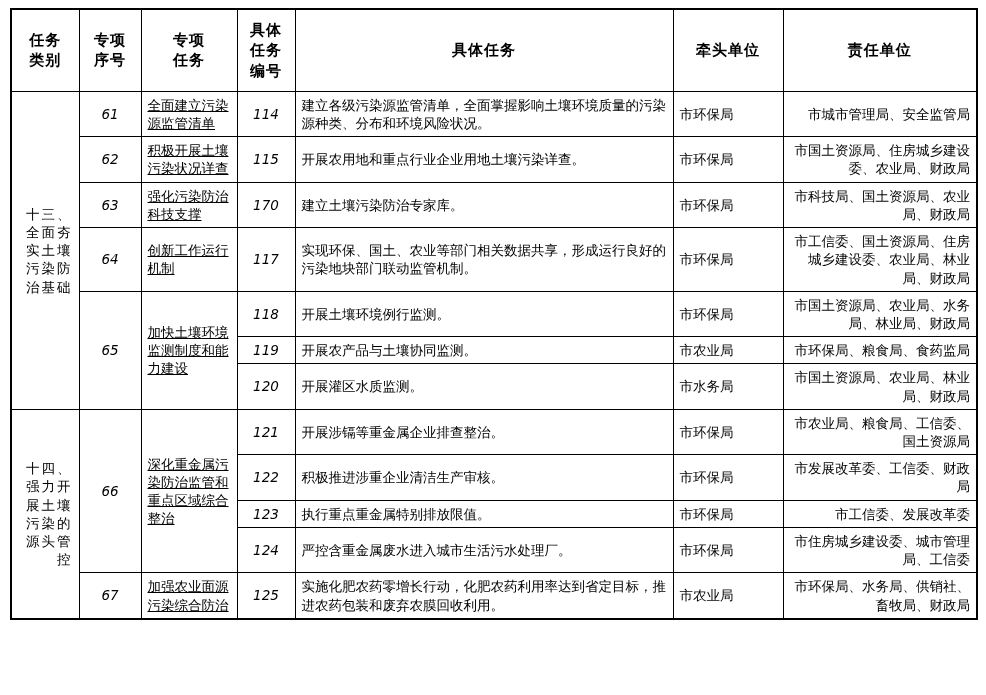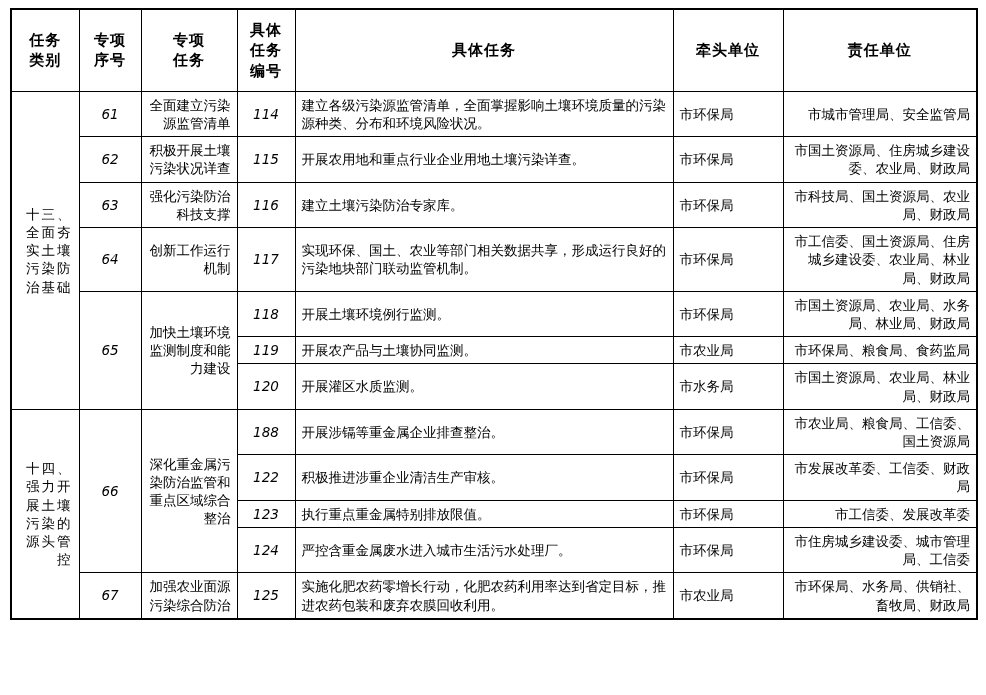--- a/index.html
+++ b/index.html
@@ -54,21 +54,21 @@
     text-align: right;
     font-weight: bold;
     font-size: 15px;
     letter-spacing: 2px;
     line-height: 1.7;
   }
   td.center { text-align: center; font-style: italic; }
   td.left   { text-align: left; }
   td.lead   { text-align: left; }
   td.resp   { text-align: right; }
-  td.task   { text-align: right; }
+  td.task   { text-align: left; text-decoration: underline; }
 </style>
 </head>
 <body>
 
 <div class="sheet">
   <table class="grid">
     <colgroup>
       <col class="c-cat">
         <col class="c-seq">
         <col class="c-task">
@@ -101,21 +101,21 @@
         <td class="center">62</td>
         <td class="task">积极开展土壤污染状况详查</td>
         <td class="center">115</td>
         <td class="left">开展农用地和重点行业企业用地土壤污染详查。</td>
         <td class="lead">市环保局</td>
         <td class="resp">市国土资源局、住房城乡建设委、农业局、财政局</td>
       </tr>
       <tr>
         <td class="center">63</td>
         <td class="task">强化污染防治科技支撑</td>
-        <td class="center">116</td>
+        <td class="center">170</td>
         <td class="left">建立土壤污染防治专家库。</td>
         <td class="lead">市环保局</td>
         <td class="resp">市科技局、国土资源局、农业局、财政局</td>
       </tr>
       <tr>
         <td class="center">64</td>
         <td class="task">创新工作运行机制</td>
         <td class="center">117</td>
         <td class="left">实现环保、国土、农业等部门相关数据共享，形成运行良好的污染地块部门联动监管机制。</td>
         <td class="lead">市环保局</td>
@@ -139,21 +139,21 @@
         <td class="center">120</td>
         <td class="left">开展灌区水质监测。</td>
         <td class="lead">市水务局</td>
         <td class="resp">市国土资源局、农业局、林业局、财政局</td>
       </tr>
 
       <tr>
         <td class="cat" rowspan="5">十四、强力开展土壤污染的源头管控</td>
         <td class="center" rowspan="4">66</td>
         <td class="task" rowspan="4">深化重金属污染防治监管和重点区域综合整治</td>
-        <td class="center">188</td>
+        <td class="center">121</td>
         <td class="left">开展涉镉等重金属企业排查整治。</td>
         <td class="lead">市环保局</td>
         <td class="resp">市农业局、粮食局、工信委、国土资源局</td>
       </tr>
       <tr>
         <td class="center">122</td>
         <td class="left">积极推进涉重企业清洁生产审核。</td>
         <td class="lead">市环保局</td>
         <td class="resp">市发展改革委、工信委、财政局</td>
       </tr>

